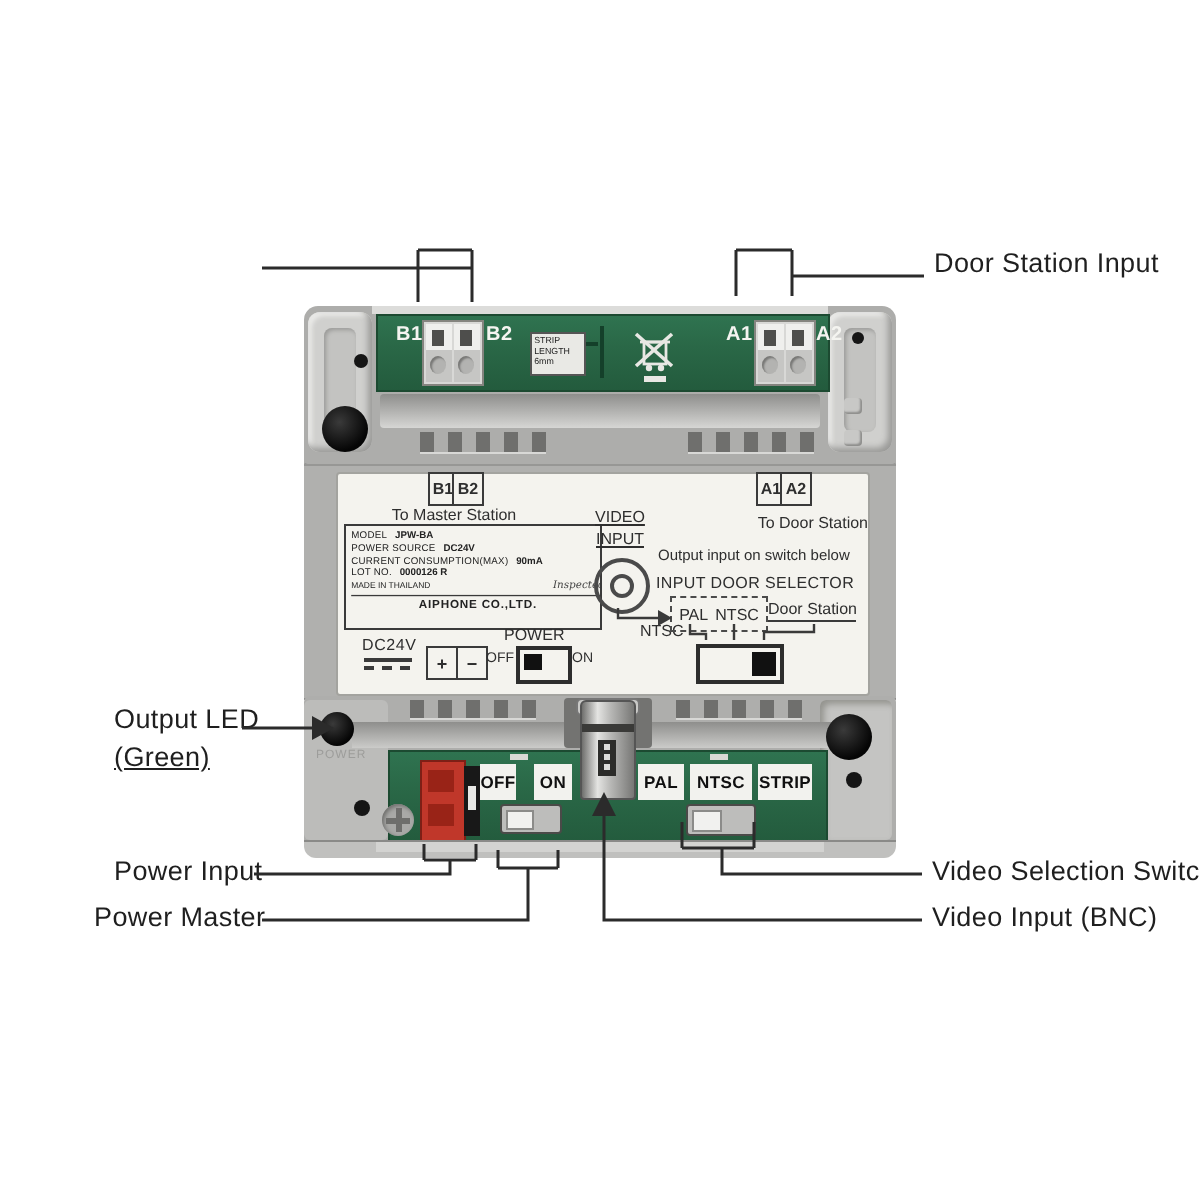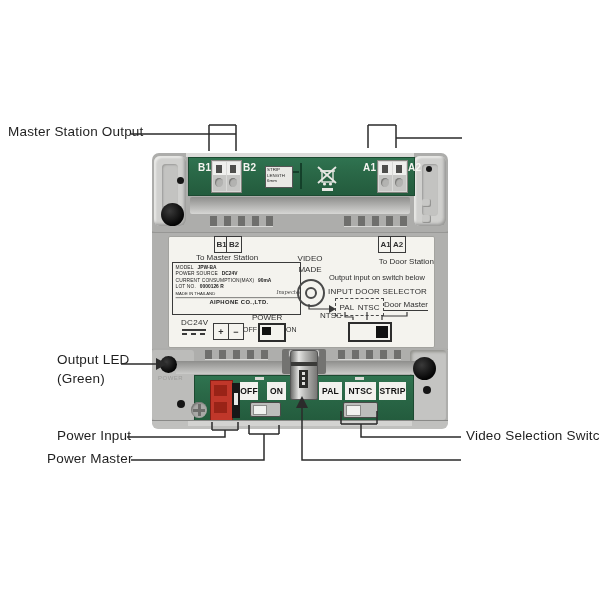--- a/index.html
+++ b/index.html
@@ -55,26 +55,27 @@
   .slide{position:absolute;background:#bdbdbb;border:1px solid #4a4a48;border-radius:2px;}
   .slide .th{position:absolute;left:2px;top:2px;background:#f1f1ef;border:1px solid #8b8b89;}
   .swmark{position:absolute;width:9px;height:3px;background:#d9d9d5;}
   #lines{position:absolute;left:0;top:0;z-index:10;pointer-events:none;}
 </style>
 </head>
 <body>
 
 <div id="stage">
 
-  <div class="callout" style="left:8px;top:124px;">Master Station Output</div>
+  <div class="callout" style="left:467px;top:124px;">Door Station Input</div>
   <div class="callout" style="left:57px;top:352px;">Output LED</div>
-  <div class="callout" style="left:57px;top:371px;">(Green)</div>
+  <div class="callout" style="left:57px;top:371px;text-decoration:underline;">(Green)</div>
   <div class="callout" style="left:57px;top:428px;">Power Input</div>
   <div class="callout" style="left:47px;top:451px;">Power Master</div>
   <div class="callout" style="left:466px;top:428px;">Video Selection Switch</div>
+  <div class="callout" style="left:466px;top:451px;">Video Input (BNC)</div>
 
   <div id="sec-top" class="abs">
     <div class="abs" style="left:34px;top:0;width:228px;height:4px;background:#dcdcda;"></div>
     <div class="wing abs" style="left:2px;top:3px;width:32px;height:70px;">
       <div class="wing-recess abs" style="left:8px;top:8px;width:16px;height:52px;"></div>
     </div>
     <div class="wing abs" style="left:262px;top:3px;width:32px;height:70px;">
       <div class="wing-recess abs" style="left:8px;top:8px;width:16px;height:52px;"></div>
     </div>
 
@@ -154,35 +155,35 @@
           <div class="row"><span class="k">CURRENT CONSUMPTION(MAX)</span><span class="v">90mA</span></div>
           <div class="row"><span class="k">LOT NO.</span><span class="v">0000126 R</span></div>
           <div id="spec-made" class="row">
             <span class="mk">MADE IN THAILAND</span>
             <span class="insp">Inspected</span>
           </div>
           <div id="spec-co">AIPHONE CO.,LTD.</div>
         </div>
       </div>
 
-      <div class="lb-s" style="left:120px;top:17px;width:42px;text-align:center;line-height:1.35;">
+      <div class="lb-s" style="left:120px;top:17px;width:42px;text-align:center;line-height:1.35;text-decoration:underline;">
         <div>VIDEO</div>
-        <div>MADE</div>
+        <div>INPUT</div>
       </div>
       <div class="ring" style="left:128px;top:42px;width:24px;height:24px;"></div>
       <div class="ring" style="left:136px;top:50px;width:8px;height:8px;"></div>
       <div class="lb-s" style="left:151px;top:74px;">NTSC</div>
 
       <div class="lb-xs" style="left:160px;top:36px;">Output input on switch below</div>
       <div class="lb-s" style="left:159px;top:50px;letter-spacing:0.2px;">INPUT DOOR SELECTOR</div>
       <div class="abs" style="left:166px;top:61px;width:47px;height:16px;border:1px dashed #4a4a4a;display:flex;align-items:center;justify-content:space-evenly;">
         <span style="font-size:8px;">PAL</span>
         <span style="font-size:8px;">NTSC</span>
       </div>
-      <div class="lb-s" style="left:215px;top:63px;border-bottom:1px solid #3a3a3a;padding-bottom:1px;">Door Master</div>
+      <div class="lb-s" style="left:215px;top:63px;border-bottom:1px solid #3a3a3a;padding-bottom:1px;">Door Station</div>
       <div class="dip" style="left:179px;top:85px;width:40px;height:16px;">
         <div class="knob" style="right:2px;top:1.5px;width:12px;height:12px;"></div>
       </div>
 
       <div class="lb-s" style="left:12px;top:81px;letter-spacing:0.3px;">DC24V</div>
       <div class="abs" style="left:13px;top:92px;width:24px;height:2px;background:#3a3a3a;"></div>
       <div class="abs" style="left:13px;top:96px;width:24px;height:2px;background:repeating-linear-gradient(90deg,#3a3a3a 0 5px,rgba(0,0,0,0) 5px 9px);"></div>
       <div class="lb-box" style="left:44px;top:86px;width:14px;height:15px;font-size:9px;">+</div>
       <div class="lb-box" style="left:59px;top:86px;width:14px;height:15px;font-size:9px;">−</div>
       <div class="lb-s" style="left:83px;top:76px;">POWER</div>

